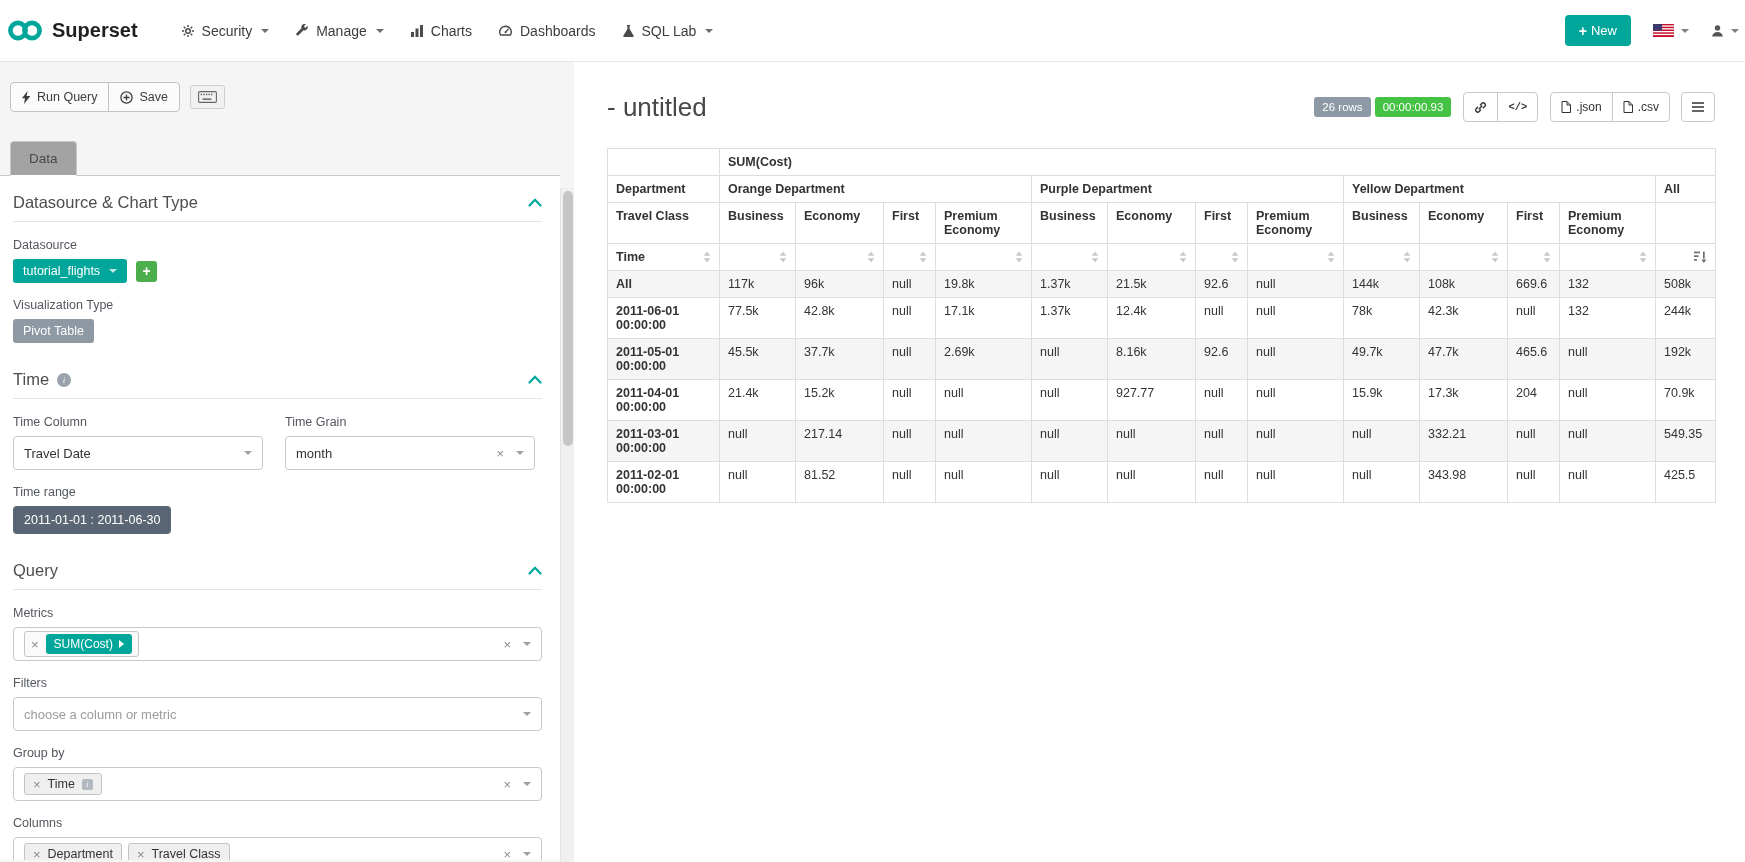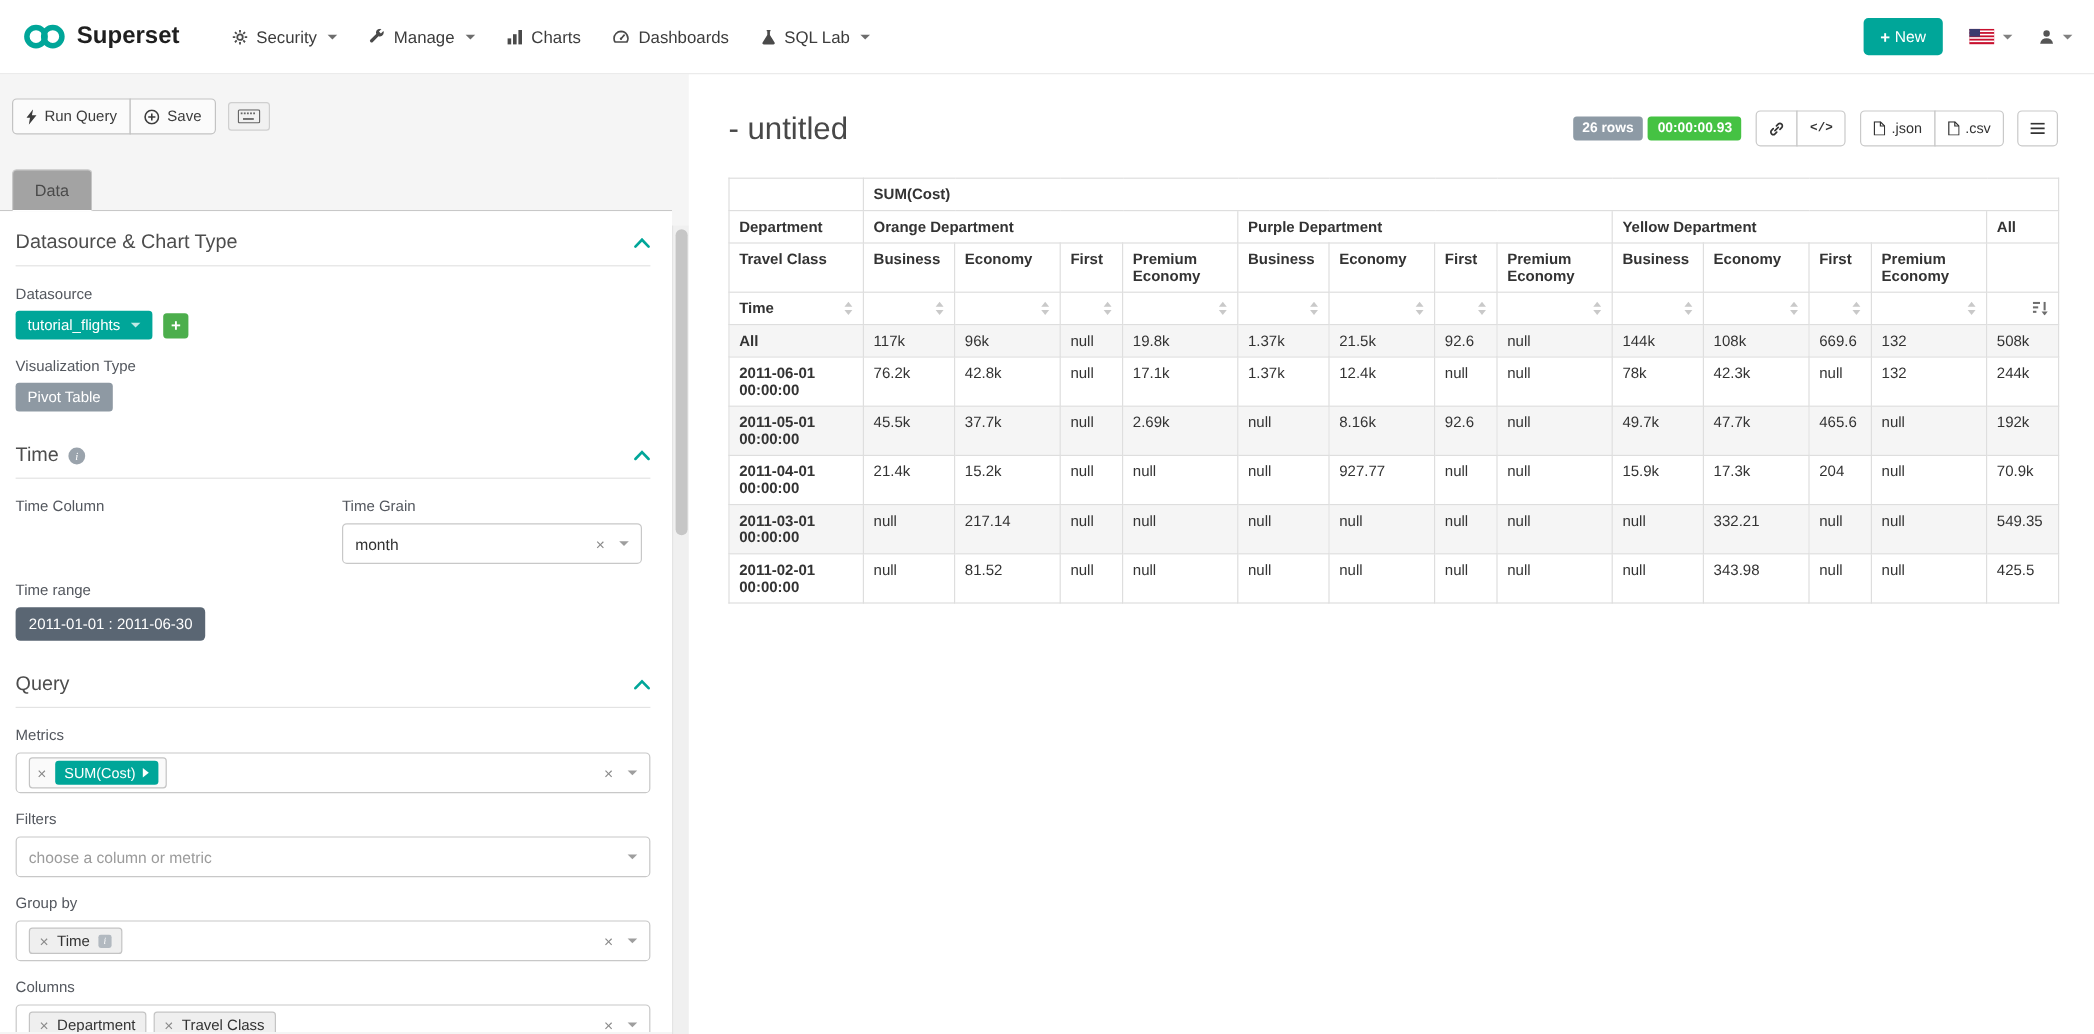--- a/index.html
+++ b/index.html
@@ -1,21 +1,21 @@
 <!DOCTYPE html>
 <html style="--primary: #00a699; --rows-badge: #8d9aa5; --timer-badge: #45c243; --time-range-bg: #5a6673; --viz-type-bg: #8e99a3; --success-green: #4cae4c;"><head>
 <meta charset="utf-8">
 <style>
   *{box-sizing:border-box;margin:0;padding:0}
   html,body{width:1745px;height:862px}
   body{font-family:"Liberation Sans","DejaVu Sans",sans-serif;font-size:12px;color:#333;background:#f5f5f5;position:relative;overflow:hidden}
   button{font-family:inherit;cursor:pointer}
 
   
-  .navbar{position:absolute;top:0;left:0;right:0;height:62px;background:#fff;border-bottom:1px solid #e6e6e6;display:flex;align-items:center;padding:0 18px}
+  .navbar{position:absolute;top:0;left:0;right:0;height:62px;background:#fff;border-bottom:1px solid #e6e6e6;display:flex;align-items:center;padding:0 6px}
   .brand{display:flex;align-items:center;margin-right:30px;cursor:pointer}
   .brand-name{font-size:20px;font-weight:bold;color:#1f1f1f;margin-left:8px}
   .nav-items{display:flex;align-items:flex-start;height:100%}
   .nav-item{display:flex;align-items:center;gap:7px;padding:0 13px;font-size:14px;color:#3c3c3c;height:100%;cursor:pointer}
   .caret{display:inline-block;width:0;height:0;border-left:4px solid transparent;border-right:4px solid transparent;border-top:4px solid currentColor;opacity:.75;margin-left:2px}
   .nav-right{margin-left:auto;display:flex;align-items:center;gap:22px}
   .btn-new{background:var(--primary);color:#fff;border:none;border-radius:4px;padding:8px 14px;font-size:13px;display:flex;align-items:center;gap:4px}
   .btn-new .plus-glyph{font-size:14px;font-weight:bold;line-height:1}
   .menu-mini{display:flex;align-items:center;gap:5px;color:#555;cursor:pointer}
 
@@ -57,21 +57,21 @@
   .mini-info{width:11px;height:11px;border-radius:2px;background:#b2b9c0;color:#fff;font-size:8px;font-style:italic;font-family:"Liberation Serif",serif;display:inline-flex;align-items:center;justify-content:center}
   .vscroll{position:absolute;top:126px;left:560px;width:14px;bottom:0;background:#f0f0f0;border-left:1px solid #e4e4e4}
   .vscroll .thumb{position:absolute;top:3px;left:2px;width:10px;height:255px;background:#c6c6c6;border-radius:7px;cursor:grab}
 
   
   .main{position:absolute;top:62px;left:574px;right:0;bottom:0;background:#fff;overflow:hidden}
   .main-inner{padding:30px 0 0 33px}
   .title-row{display:flex;align-items:flex-start;width:1108px}
   .chart-title{font-size:26px;font-weight:400;color:#484848}
   .title-controls{margin-left:auto;display:flex;align-items:center;gap:4px}
-  .badge{color:#fff;font-size:11.5px;font-weight:bold;padding:4px 8px;border-radius:3px}
+  .badge{color:#fff;font-size:11.5px;font-weight:normal;padding:4px 8px;border-radius:3px}
   .badge.rows{background:var(--rows-badge)}
   .badge.timer{background:var(--timer-badge)}
   .bgroup{display:inline-flex;margin-left:8px}
   .tbtn{background:#fff;border:1px solid #c9c9c9;color:#333;font-size:12px;padding:7px 10px;display:inline-flex;align-items:center;gap:5px;height:30px}
   .bgroup .tbtn:first-child{border-radius:4px 0 0 4px}
   .bgroup .tbtn:last-child{border-radius:0 4px 4px 0;margin-left:-1px}
   .bgroup .tbtn:only-child{border-radius:4px}
   .code-glyph{font-family:"Liberation Mono","DejaVu Sans Mono",monospace;font-size:10.5px;font-weight:bold}
 
   .pivot{border-collapse:collapse;table-layout:fixed;width:1108px;margin-top:25px}
@@ -232,20 +232,26 @@
           <span class="stitle">Time</span>
           <span class="info-icon">i</span>
         </span>
         <svg width="14" height="9" viewBox="0 0 14 9">
             <polyline points="1.5,7.5 7,1.8 12.5,7.5" fill="none" stroke="#00a699" stroke-width="2.2" stroke-linecap="round"></polyline>
           </svg>
       </div>
       <div class="two-col">
         <div class="ctrl">
           <div class="clabel">Time Column</div>
+          <div class="sel">
+            <span class="value">Travel Date</span>
+            <span class="controls">
+                <span class="caret gray"></span>
+              </span>
+          </div>
         </div>
         <div class="ctrl">
           <div class="clabel">Time Grain</div>
           <div class="sel">
             <span class="value">month</span>
             <span class="controls">
                 <span class="x-glyph">×</span>
                 <span class="caret gray"></span>
               </span>
           </div>
@@ -568,21 +574,21 @@
             <td>92.6</td>
             <td>null</td>
             <td>144k</td>
             <td>108k</td>
             <td>669.6</td>
             <td>132</td>
             <td>508k</td>
           </tr>
           <tr>
             <th>2011-06-01 00:00:00</th>
-            <td>76.2k</td>
+            <td>77.5k</td>
             <td>42.8k</td>
             <td>null</td>
             <td>17.1k</td>
             <td>1.37k</td>
             <td>12.4k</td>
             <td>null</td>
             <td>null</td>
             <td>78k</td>
             <td>42.3k</td>
             <td>null</td>

